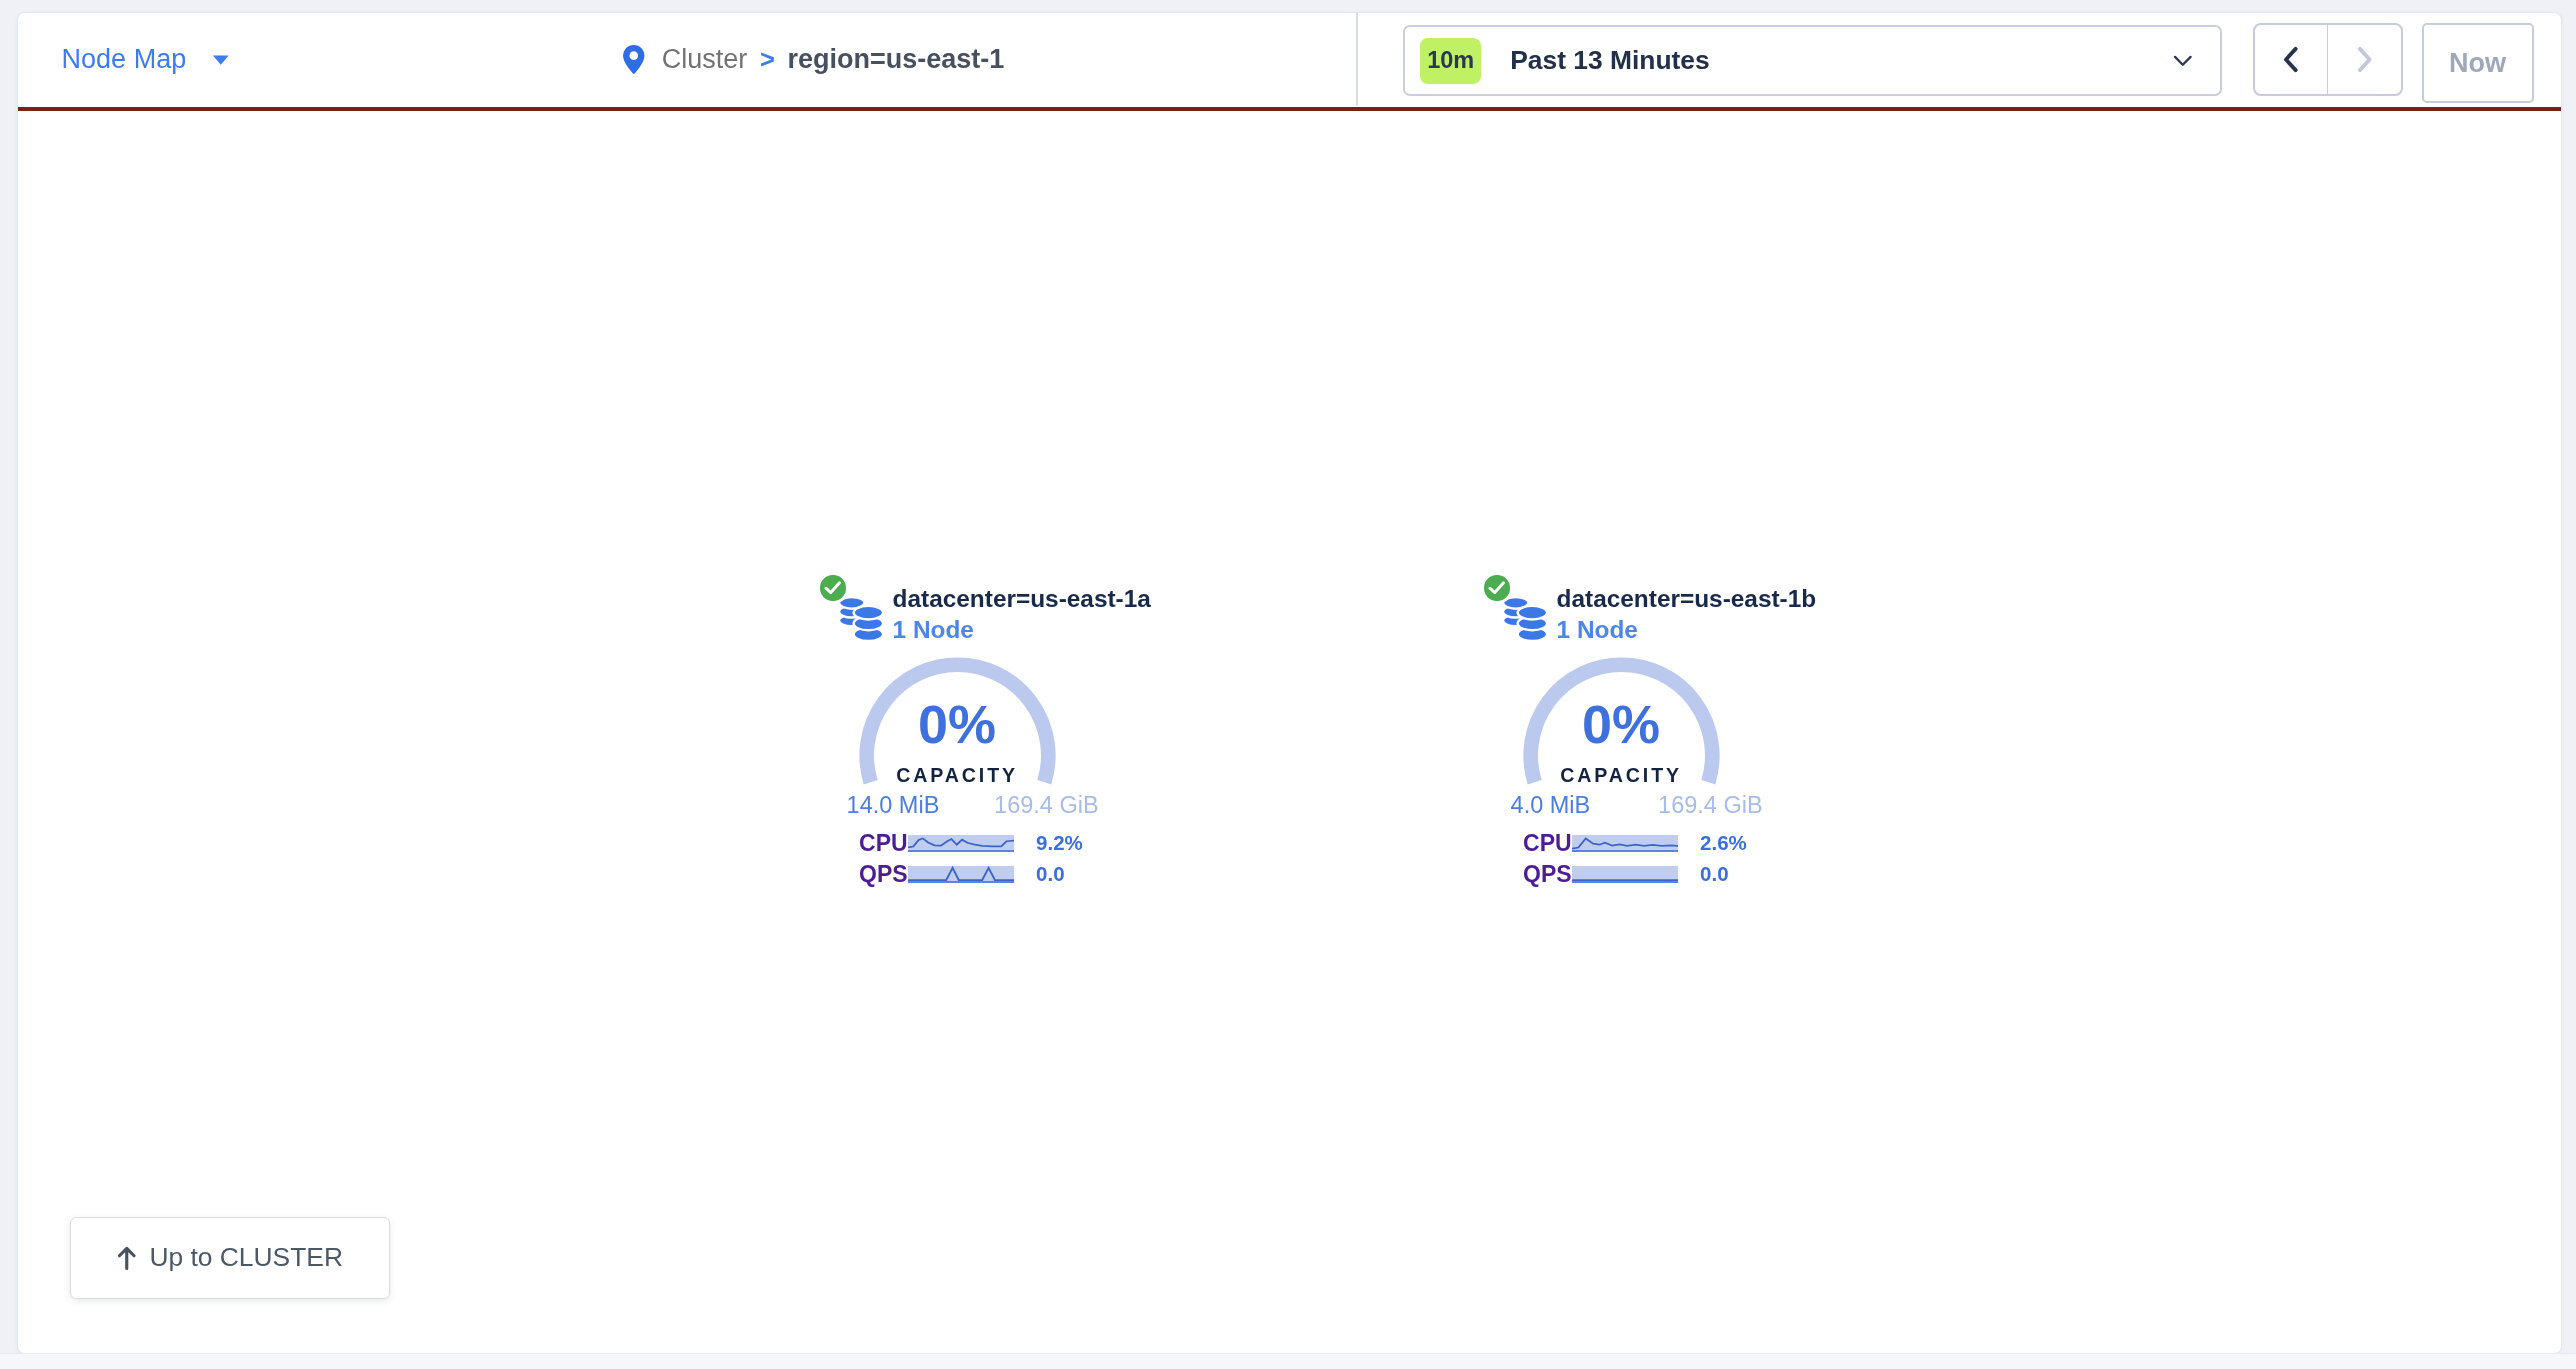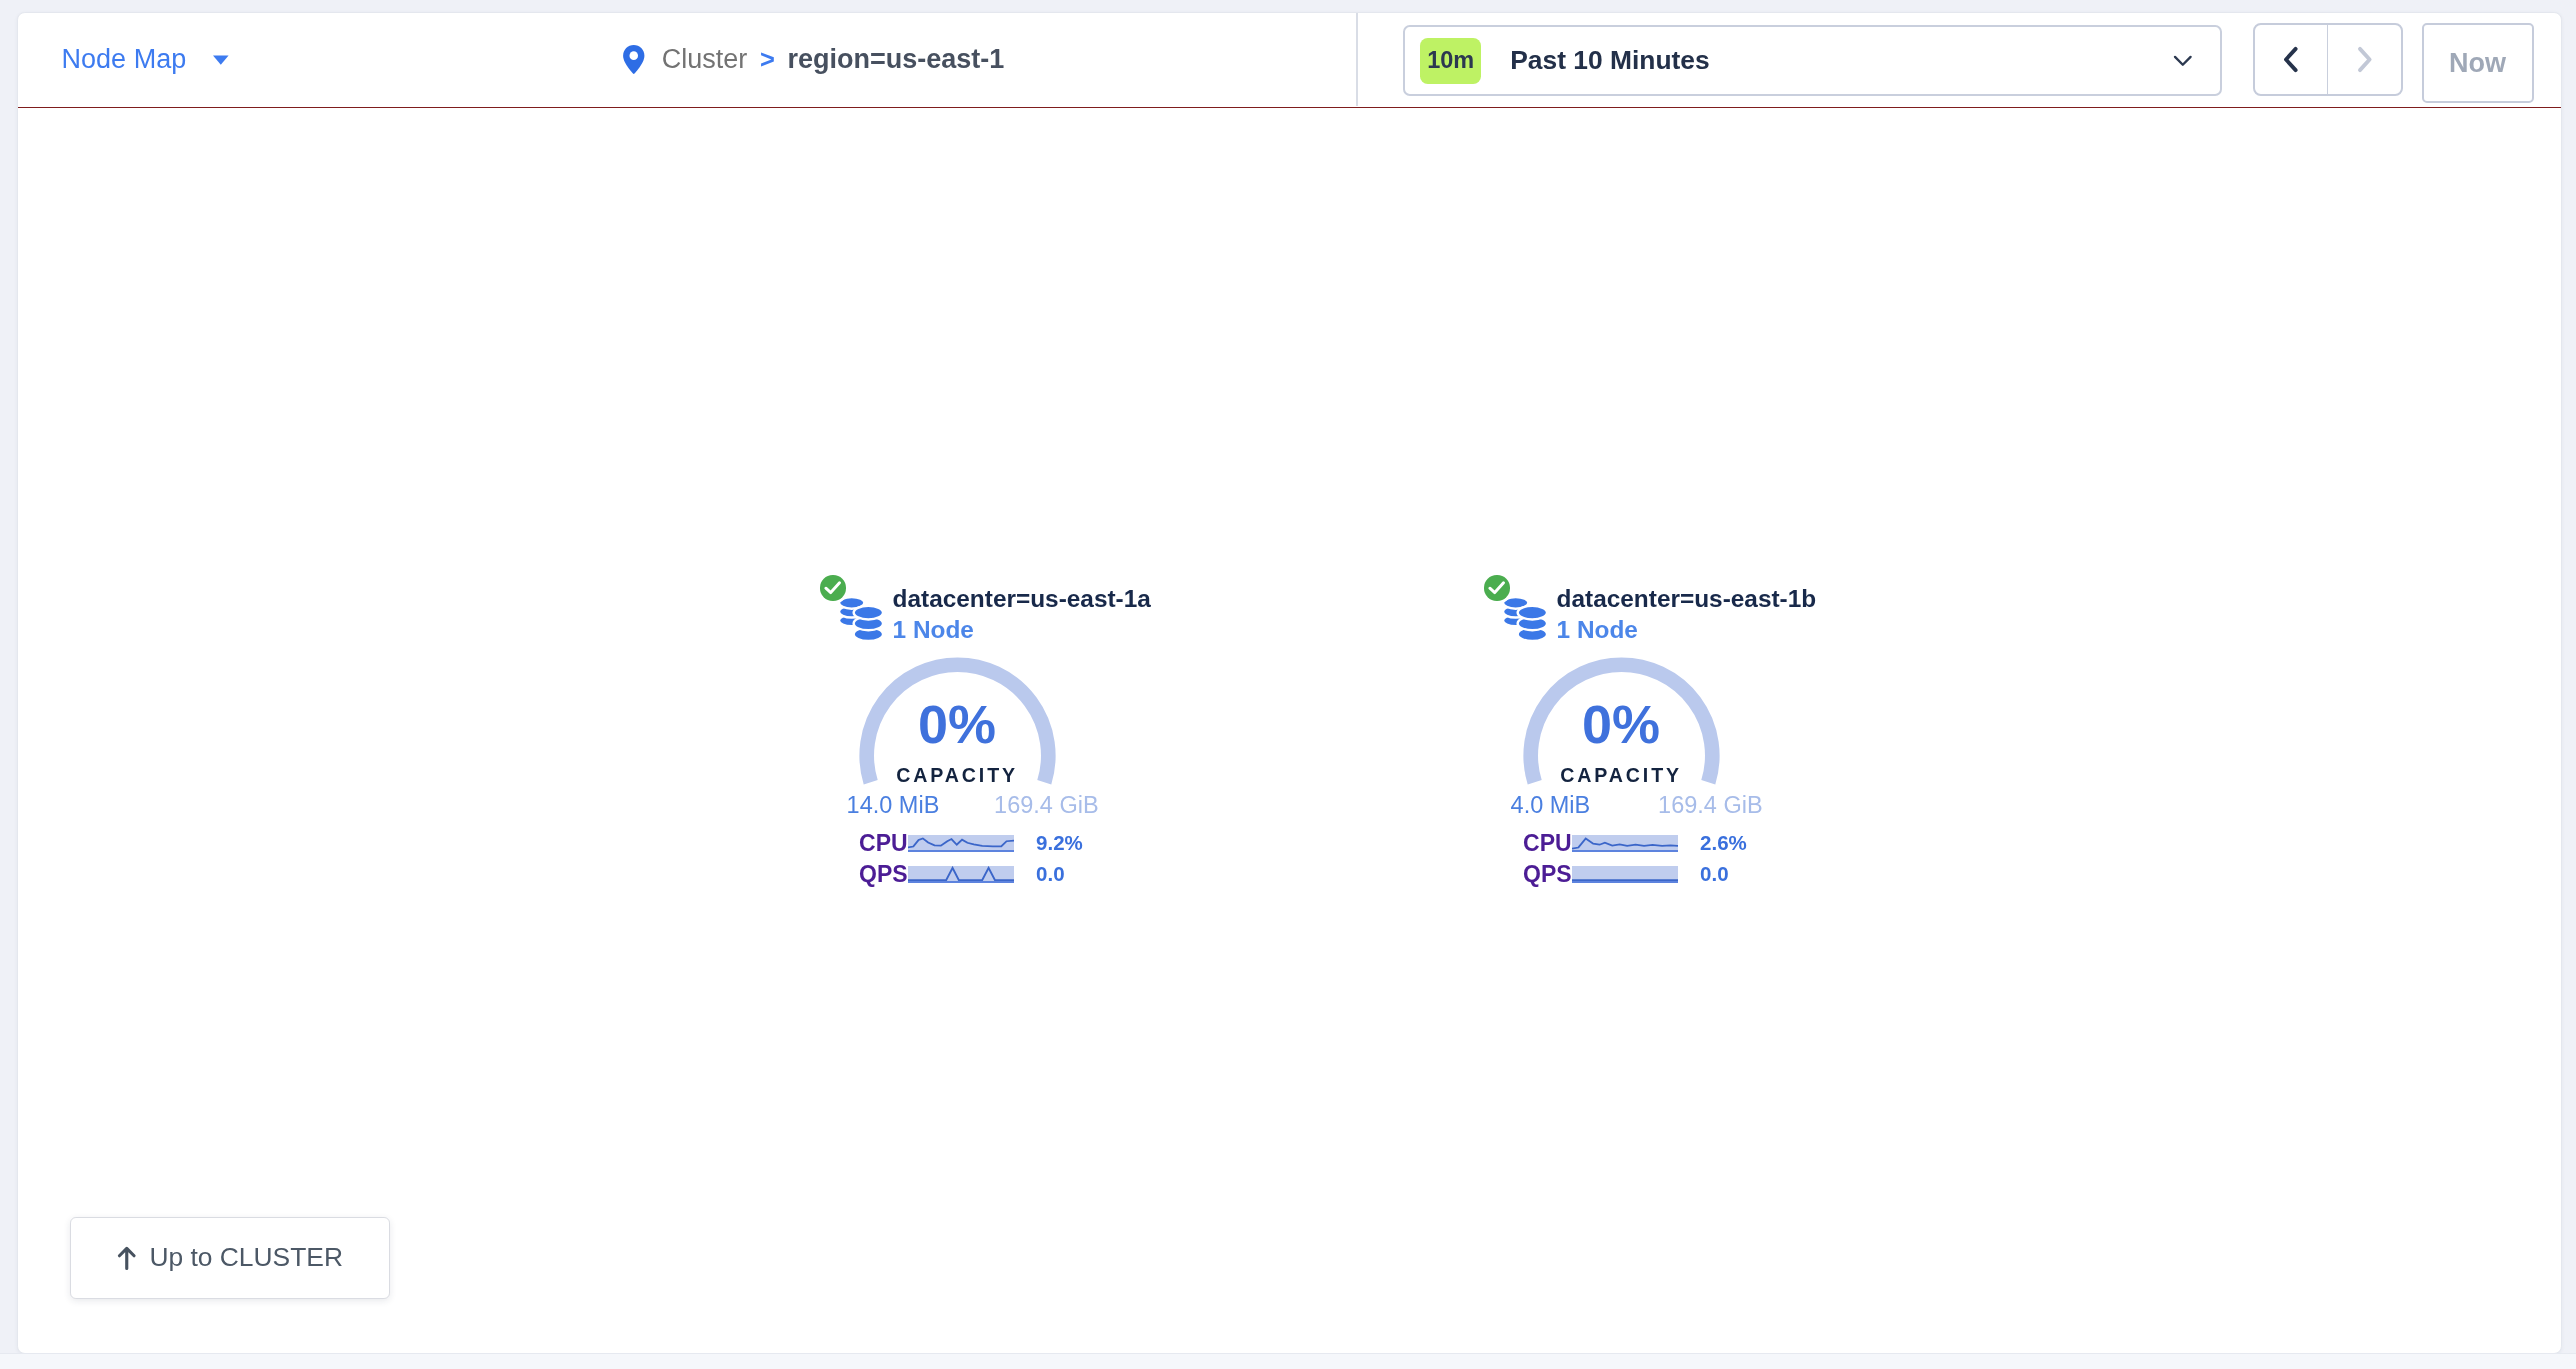--- a/index.html
+++ b/index.html
@@ -8,21 +8,21 @@
     background:#eff1f7;
     font-family:"Liberation Sans",sans-serif;
     -webkit-font-smoothing:antialiased;
   }
   .panel{
     position:absolute;left:16.6px;top:11.7px;width:2543px;height:1340px;
     background:#ffffff;border:1px solid #e4e7ee;border-radius:7.8px;
     box-shadow:0 1px 3.9px rgba(40,50,80,.06);
   }
   
-  .header{position:relative;height:94px;border-bottom:1px solid #7f1d1d;text-align:right;}
+  .header{position:relative;height:94px;border-bottom:4px solid #7f1d1d;text-align:right;}
   .view-selector{position:absolute;left:44px;top:0;height:94px;display:flex;align-items:center;gap:25.4px;cursor:pointer;}
   .view-label{font-size:27px;color:#3d7bf0;}
   .breadcrumb{position:absolute;left:604px;top:0;height:94px;display:flex;align-items:center;gap:12.7px;}
   .pin{margin-right:3.9px;display:flex;}
   .crumb-link{font-size:27px;color:#737373;cursor:pointer;}
   .crumb-sep{font-size:25.4px;color:#3d7bf0;font-weight:700;}
   .crumb-current{font-size:27px;color:#47505f;font-weight:700;}
   .header-divider{position:absolute;left:1338px;top:0;width:2px;height:93px;background:#d9dde6;}
   .time-selector{
     position:absolute;left:1385px;top:12.7px;width:819px;height:71px;box-sizing:border-box;
@@ -111,21 +111,21 @@
       </span>
       <span class="crumb-link">Cluster</span>
       <span class="crumb-sep">&gt;</span>
       <span class="crumb-current">region=us-east-1</span>
     </div>
 
     <div class="header-divider"></div>
 
     <div class="time-selector">
       <span class="time-badge">10m</span>
-      <span class="time-label">Past 10 Minutes</span>
+      <span class="time-label">Past 13 Minutes</span>
       <span class="time-chevron">
         <svg width="19.6" height="11.7" viewBox="0 0 20 12">
             <polyline points="2,2 10,10 18,2" fill="none" stroke="#2c3950" stroke-width="2.4" stroke-linecap="round" stroke-linejoin="round"></polyline>
           </svg>
       </span>
     </div>
 
     <div class="nav-group">
       <div class="nav-btn prev">
         <svg width="19.6" height="29" viewBox="0 0 20 30">

